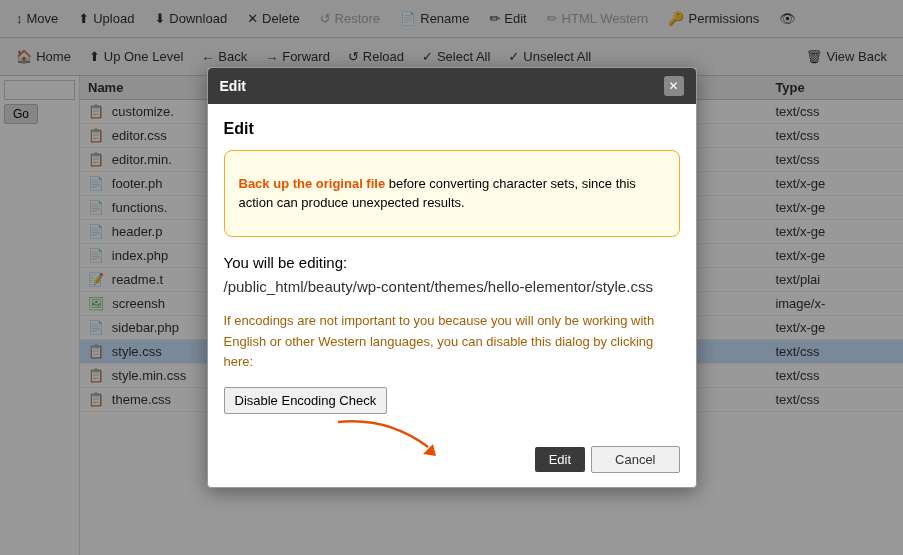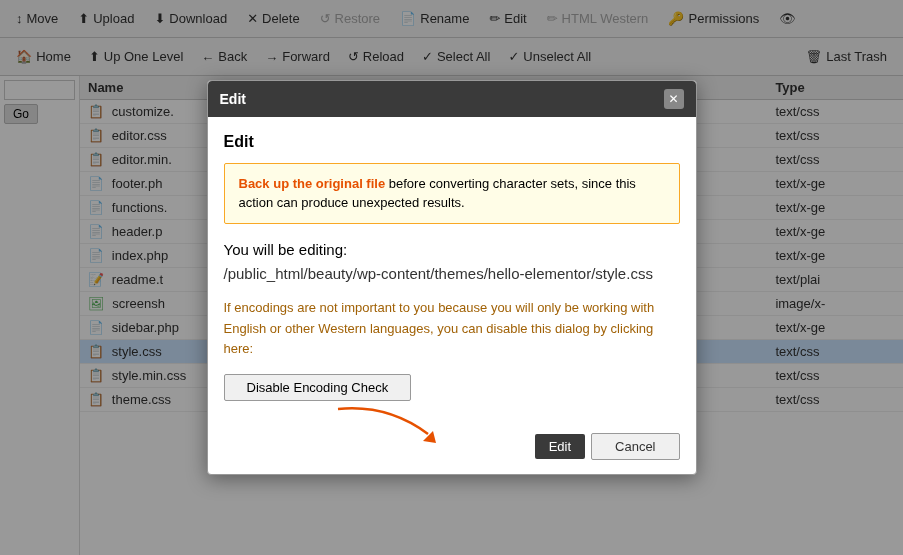--- a/index.html
+++ b/index.html
@@ -148,25 +148,25 @@
       padding: 16px;
     }
     .modal-title {
       font-size: 16px;
       font-weight: bold;
       margin-bottom: 12px;
     }
     .warning-box {
       background: #fffde7;
       border: 1px solid #f9a825;
-      padding: 10px 14px;
+      padding: 23px 14px;
       margin-bottom: 14px;
       font-size: 13px;
       line-height: 1.5;
-      border-radius: 2px;
+      border-radius: 8px;
     }
     .warning-box strong { color: #e65100; }
     .editing-info {
       margin-bottom: 12px;
       font-size: 15px;
       line-height: 1.6;
     }
     .file-path {
       color: #333;
       font-weight: normal;
@@ -174,21 +174,21 @@
     }
     .encoding-info {
       font-size: 13px;
       line-height: 1.6;
       margin-bottom: 14px;
       color: #a16207;
     }
     .disable-btn {
       border: 1px solid #999;
       background: #f0f0f0;
-      padding: 5px 22px;
+      padding: 5px 10px;
       cursor: pointer;
       font-size: 13px;
       border-radius: 2px;
       margin-bottom: 8px;
     }
     .modal-footer {
       display: flex;
       align-items: center;
       justify-content: flex-end;
       padding: 8px 16px 14px;
@@ -288,21 +288,21 @@
   <button class="nav-btn">
     <span>✓</span>
     <span>Select All</span>
   </button>
   <button class="nav-btn">
     <span>✓</span>
     <span>Unselect All</span>
   </button>
   <button class="nav-btn" style="margin-left:auto;">
     <span>🗑</span>
-    <span>Last Trash</span>
+    <span>View Back</span>
   </button>
 </div>
 
 <div class="file-manager">
 
   <div class="sidebar">
     <input class="sidebar-search" type="text" style="">
     <button class="sidebar-go">
       <span>Go</span>
     </button>

